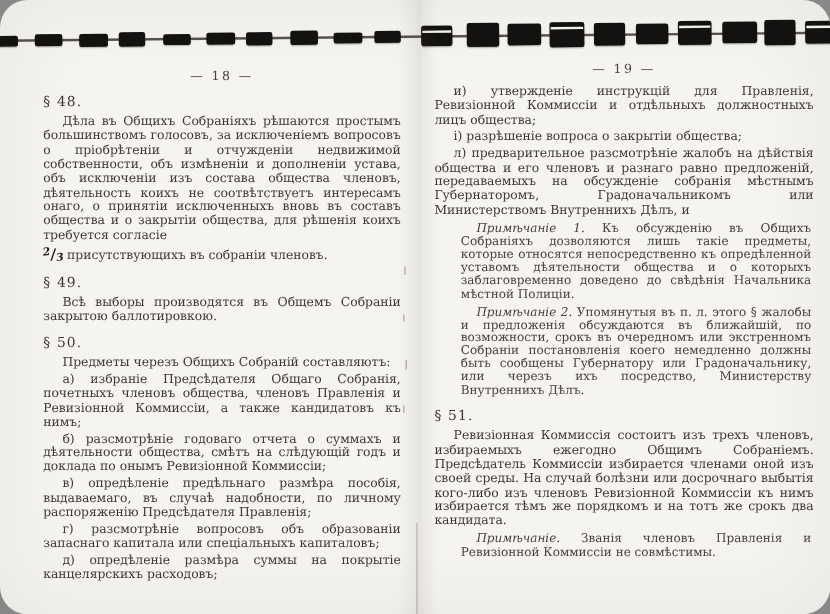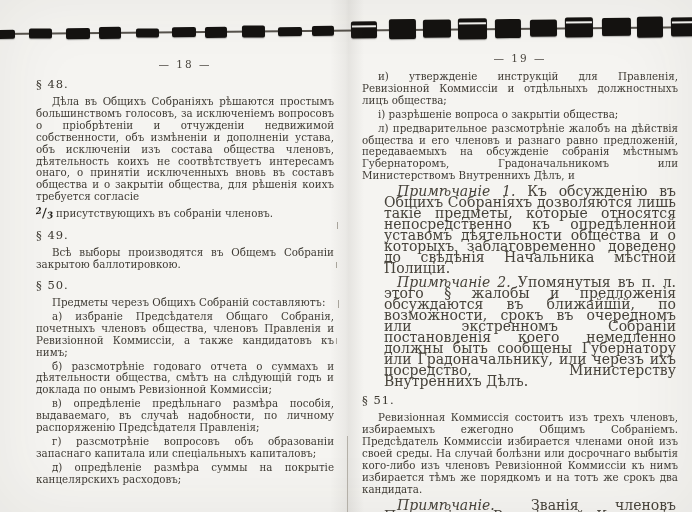--- a/index.html
+++ b/index.html
@@ -2,40 +2,41 @@
 <html><head>
 <meta charset="utf-8">
 <style>
   html,body{margin:0;padding:0;background:#888;}
   #stage{
     position:relative;width:692px;height:512px;overflow:hidden;
     background:#f5f4f1;
     font-family:"DejaVu Serif","Liberation Serif",serif;
     color:#3f3b34;
     box-shadow:inset 0 0 70px rgba(60,55,45,.07);
+    border-radius:23px;
   }
   
   #binding{position:absolute;left:-10px;top:0;width:720px;height:60px;transform:rotate(-0.55deg);transform-origin:0 34px;}
   #binding .rail{position:absolute;left:0;top:33px;width:100%;height:2px;background:#3a352e;opacity:.85;}
   .tooth{position:absolute;background:#141210;border-radius:2px;box-shadow:0 1px 1px rgba(0,0,0,.25);}
   .tooth.slit::after{content:"";position:absolute;left:1px;right:1px;top:4px;height:2px;background:#f0efec;}
   
   .page{position:absolute;}
   #page-left{left:36px;top:58px;width:298px;}
   #page-right{left:362px;top:52px;width:316px;}
   .pagenum{text-align:center;font-size:10.5px;letter-spacing:2px;color:#49453e;margin:0 0 7px 0;}
   .heading{text-align:left;font-size:11.5px;letter-spacing:1px;margin:7px 0 5px 0;color:#3b372f;}
   p{margin:0 0 2px 0;}
   .para,.item,.fracline{font-size:10.3px;line-height:11.9px;text-align:justify;}
   .para,.item{text-indent:16px;}
   .fracline{text-indent:0;}
   .frac{display:inline-block;font-style:italic;font-weight:bold;color:#211e19;transform:rotate(-8deg);margin-right:3px;font-size:12px;line-height:10px;}
   .frac sup{font-size:9px;vertical-align:4px;}
   .frac sub{font-size:9px;vertical-align:-2px;}
-  .note{font-size:14px;line-height:10.9px;text-align:justify;text-indent:13px;margin:4px 2px 4px 22px;color:#46423a;}
+  .note{font-size:10px;line-height:10.9px;text-align:justify;text-indent:13px;margin:4px 2px 4px 22px;color:#46423a;}
   .note .lead{font-style:italic;}
   
   #gutter{position:absolute;left:330px;top:0;width:34px;height:512px;
     background:linear-gradient(90deg,rgba(0,0,0,0) 0%,rgba(70,65,55,.06) 45%,rgba(70,65,55,.09) 55%,rgba(0,0,0,0) 100%);}
   #fold-line{position:absolute;left:347px;top:436px;width:1px;height:76px;background:#b4b0a8;}
   .tick{position:absolute;width:1px;background:#a8a49b;}
 </style>
 </head>
 <body>
 

